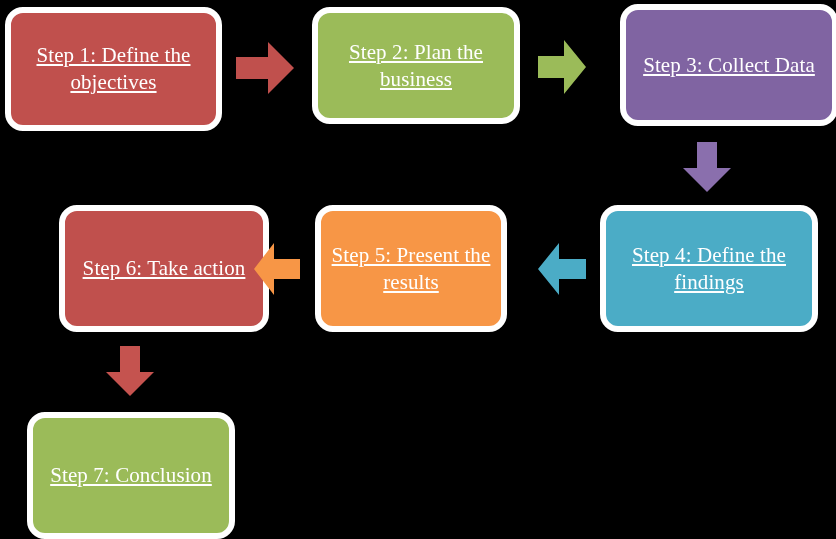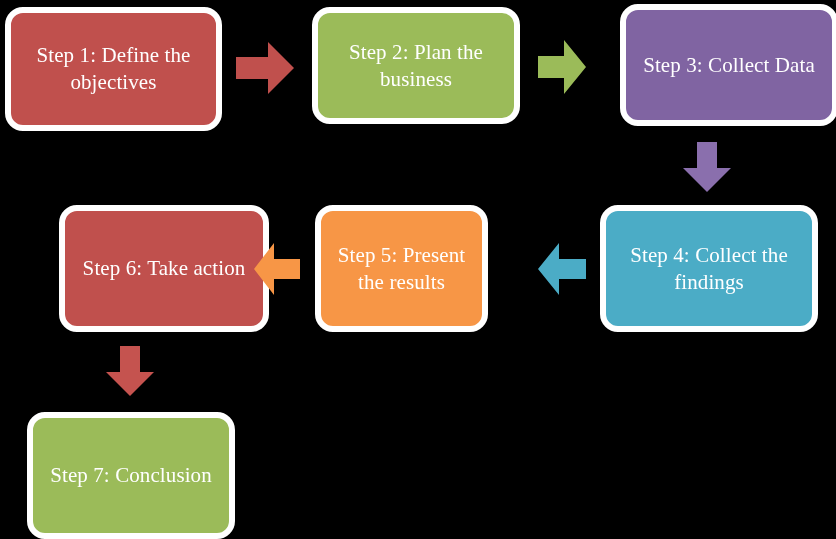--- a/index.html
+++ b/index.html
@@ -22,20 +22,21 @@
     border-radius: 18px;
     display: flex;
     align-items: center;
     justify-content: center;
     text-align: center;
     color: #ffffff;
     font-size: 21px;
     line-height: 1.28;
     padding: 4px 10px;
     letter-spacing: 0.1px;
+    text-decoration: underline;
   }
   .node .label {
     display: block;
     width: 100%;
   }
   .arrow {
     position: absolute;
   }
   .arrow svg {
     display: block;
@@ -81,32 +82,32 @@
   <div class="node" id="n6" style="left: 27px; top: 205px; width: 210px; height: 127px; background-color: rgb(192, 80, 77); margin-left: 32px;">
     <span class="label">Step 6: Take action</span>
   </div>
 
   <div class="arrow" id="a56" style="left:254px; top:242px; width:46px; height:54px;">
     <svg viewBox="0 0 46 54" preserveAspectRatio="none" aria-hidden="true">
       <polygon points="46,17 20,17 20,1 0,27 20,53 20,37 46,37" fill="#F79646"></polygon>
     </svg>
   </div>
 
-  <div class="node" id="n5" style="left: 315px; top: 205px; width: 173px; height: 127px; background-color: rgb(247, 150, 70);">
+  <div class="node" id="n5" style="left: 315px; top: 205px; width: 192px; height: 127px; background-color: rgb(247, 150, 70);">
     <span class="label">Step 5: Present the results</span>
   </div>
 
   <div class="arrow" id="a45" style="left:538px; top:242px; width:48px; height:54px;">
     <svg viewBox="0 0 48 54" preserveAspectRatio="none" aria-hidden="true">
       <polygon points="48,17 21,17 21,1 0,27 21,53 21,37 48,37" fill="#4BACC6"></polygon>
     </svg>
   </div>
 
   <div class="node" id="n4" style="left: 600px; top: 205px; width: 218px; height: 127px; background-color: rgb(75, 172, 198);">
-    <span class="label">Step 4: Collect the findings</span>
+    <span class="label">Step 4: Define the findings</span>
   </div>
 
   <div class="arrow" id="a67" style="left:104px; top:346px; width:52px; height:50px;">
     <svg viewBox="0 0 52 50" preserveAspectRatio="none" aria-hidden="true">
       <polygon points="16,0 36,0 36,26 50,26 26,50 2,26 16,26" fill="#C5534F"></polygon>
     </svg>
   </div>
 
   <div class="node" id="n7" style="left: 27px; top: 412px; width: 208px; height: 127px; background-color: rgb(155, 187, 89);">
     <span class="label">Step 7: Conclusion</span>

